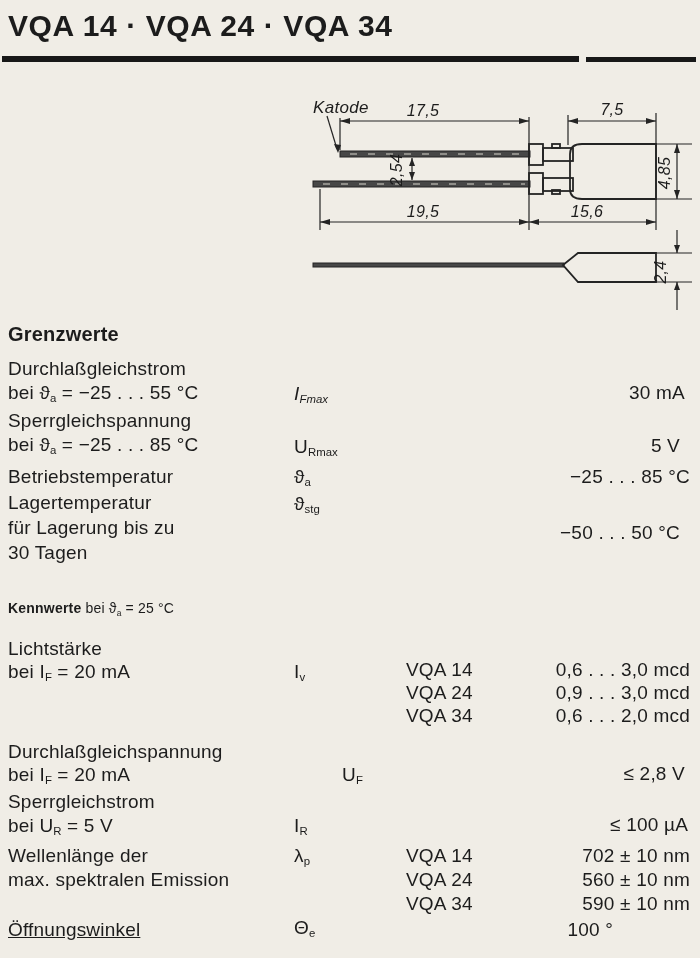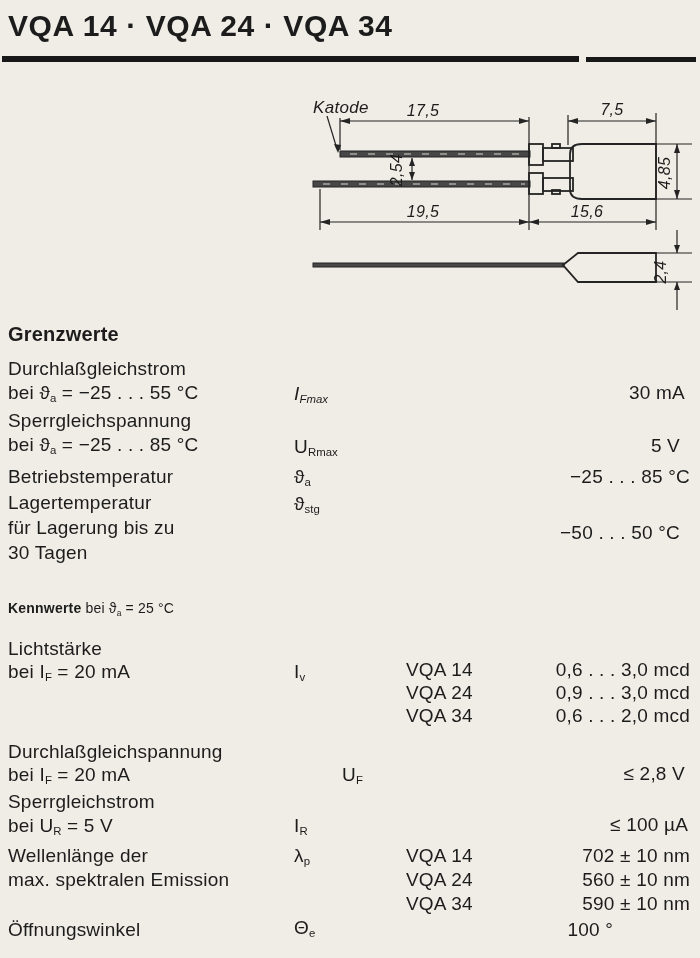--- a/index.html
+++ b/index.html
@@ -146,15 +146,15 @@
 <div class="t" style="left:8px;top:846px;">Wellenlänge der</div>
 <div class="t" style="left:8px;top:870px;">max. spektralen Emission</div>
 <div class="t" style="left:294px;top:846px;"><span>λ</span><sub>p</sub></div>
 <div class="t" style="left:406px;top:846px;">VQA 14</div>
 <div class="t" style="right:10px;top:846px;">702 ± 10 nm</div>
 <div class="t" style="left:406px;top:870px;">VQA 24</div>
 <div class="t" style="right:10px;top:870px;">560 ± 10 nm</div>
 <div class="t" style="left:406px;top:894px;">VQA 34</div>
 <div class="t" style="right:10px;top:894px;">590 ± 10 nm</div>
 
-<div class="t" style="left:8px;top:920px;">Öffnungswinkel</div>
+<div class="t" style="left:8px;top:920px;text-decoration:underline;">Öffnungswinkel</div>
 <div class="t" style="left:294px;top:918px;"><span>Θ</span><sub>e</sub></div>
 <div class="t b" style="right:87px;top:920px;font-weight:normal;">100 °</div>
 
 </body></html>

